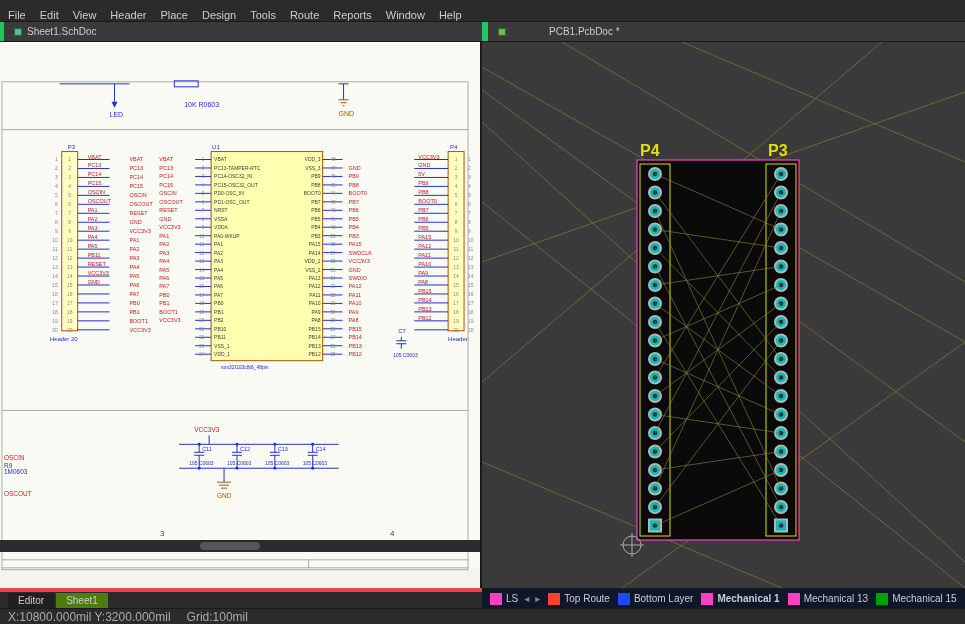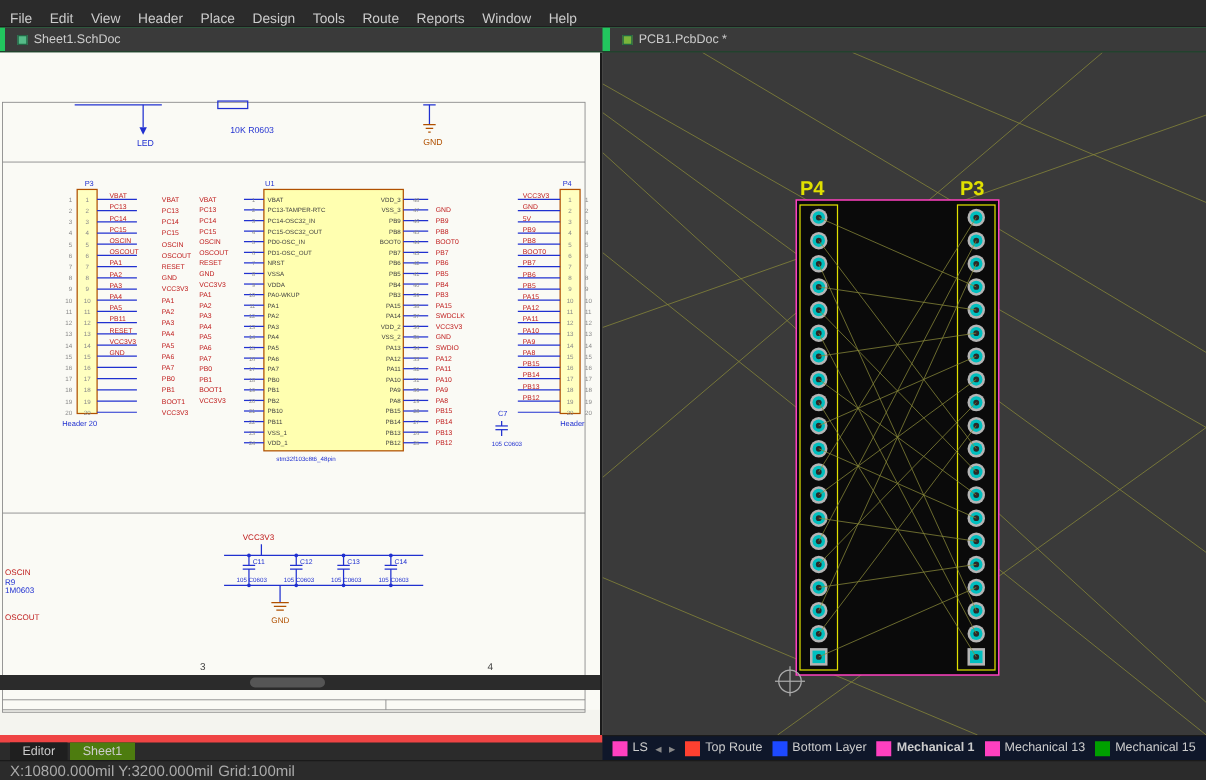--- a/index.html
+++ b/index.html
@@ -2,34 +2,34 @@
 <html><head>
 <meta charset="utf-8">
 <style>
 * { margin:0; padding:0; box-sizing:border-box; }
 body { width:965px; height:624px; background:#2b2b2b; font-family:"Segoe UI",Tahoma,sans-serif; font-size:11px; color:#ccc; overflow:hidden; position:relative; }
 .menubar { height:22px; background:#2b2b2b; display:flex; align-items:flex-end; padding:0 8px; gap:14px; border-bottom:1px solid #1a1a1a; }
 .menubar span { cursor:pointer; }
 .tabbar { height:20px; background:#22c55e; display:flex; align-items:stretch; border-bottom:1px solid #1a1a1a; }
 .tab { display:flex; align-items:center; padding:0 10px; background:#3a3a3a; font-size:10px; }
 .tab.sch { margin-left:4px; }
-.tab.pcb { margin-left:6px; }
+.tab.pcb { margin-left:6px;gap:38px; }
 .tab .doticon { width:8px; height:8px; background:#5b8; border:1px solid #264; margin-right:5px; }
 .tab .doticon.pcb { background:#7ab53b; }
 .split { display:flex; height:calc(624px - 22px - 20px - 20px - 16px); }
 .pane { position:relative; overflow:hidden; }
 .pane.left { width:482px; background:#f4f4ef; border-right:2px solid #1a1a1a; }
 .pane.right { flex:1; background:#3a3a3a; }
 .toolbar-float { position:absolute; top:8px; background:#2b2b2b; height:26px; border-radius:3px; display:flex; align-items:center; padding:0 6px; gap:10px; font-size:11px; color:#aaa; }
 .toolbar-float.left { left:110px; }
 .toolbar-float.right { right:8px; }
 .toolbar-float .tb { width:14px; height:14px; display:flex; align-items:center; justify-content:center; color:#ccc; }
 .sch-canvas { position:absolute; inset:0; }
 .pcb-canvas { position:absolute; inset:0; }
-.bottom-tabs-left { position:absolute; bottom:16px; left:0; height:20px; width:482px; background:#2b2b2b; display:flex; align-items:center; padding:0 8px; font-size:10px; border-top:6px solid #ef4444; }
+.bottom-tabs-left { position:absolute; bottom:16px; left:0; height:20px; width:482px; background:#2b2b2b; display:flex; align-items:center; padding:0 8px; font-size:10px; border-top:4px solid #ef4444; }
 .bottom-tabs-left .etab { padding:2px 10px; background:#1f1f1f; margin-right:2px; }
 .bottom-tabs-right { position:absolute; bottom:16px; left:482px; right:0; height:20px; background:#0f172a; display:flex; align-items:center; font-size:10px; overflow:hidden; border-top:1px solid #1a1a1a; }
 .layer-swatch { width:12px; height:12px; margin:0 4px 0 8px; flex-shrink:0; }
 .statusbar { position:absolute; bottom:0; left:0; right:0; height:16px; background:#2b2b2b; font-size:12px; color:#aaa; display:flex; align-items:center; padding:0 8px; border-top:1px solid #1a1a1a; }
 .hscroll { position:absolute; bottom:36px; left:0; width:482px; height:12px; background:#2b2b2b; }
 .hscroll-thumb { position:absolute; left:200px; width:60px; height:8px; top:2px; background:#555; border-radius:4px; }
 .sch-pagenum { position:absolute; bottom:50px; font-size:8px; color:#444; }
 </style>
 </head>
 <body>
@@ -776,14 +776,14 @@
       <div class="layer-swatch" style="background: rgb(255, 64, 192);"></div>
       <span style="white-space: nowrap;">Mechanical 13</span>
       <div class="layer-swatch" style="background: rgb(0, 160, 0);"></div>
       <span style="white-space: nowrap; text-align: center;">Mechanical 15</span>
       <div class="layer-swatch" style="background: rgb(255, 224, 0);"></div>
     </div>
 </div>
 
 <div class="statusbar">
   <span>X:10800.000mil Y:3200.000mil</span>
-  <span style="margin-left:4px">Grid:100mil</span>
+  <span style="margin-left:16px">Grid:100mil</span>
 </div>
 
 </body></html>

